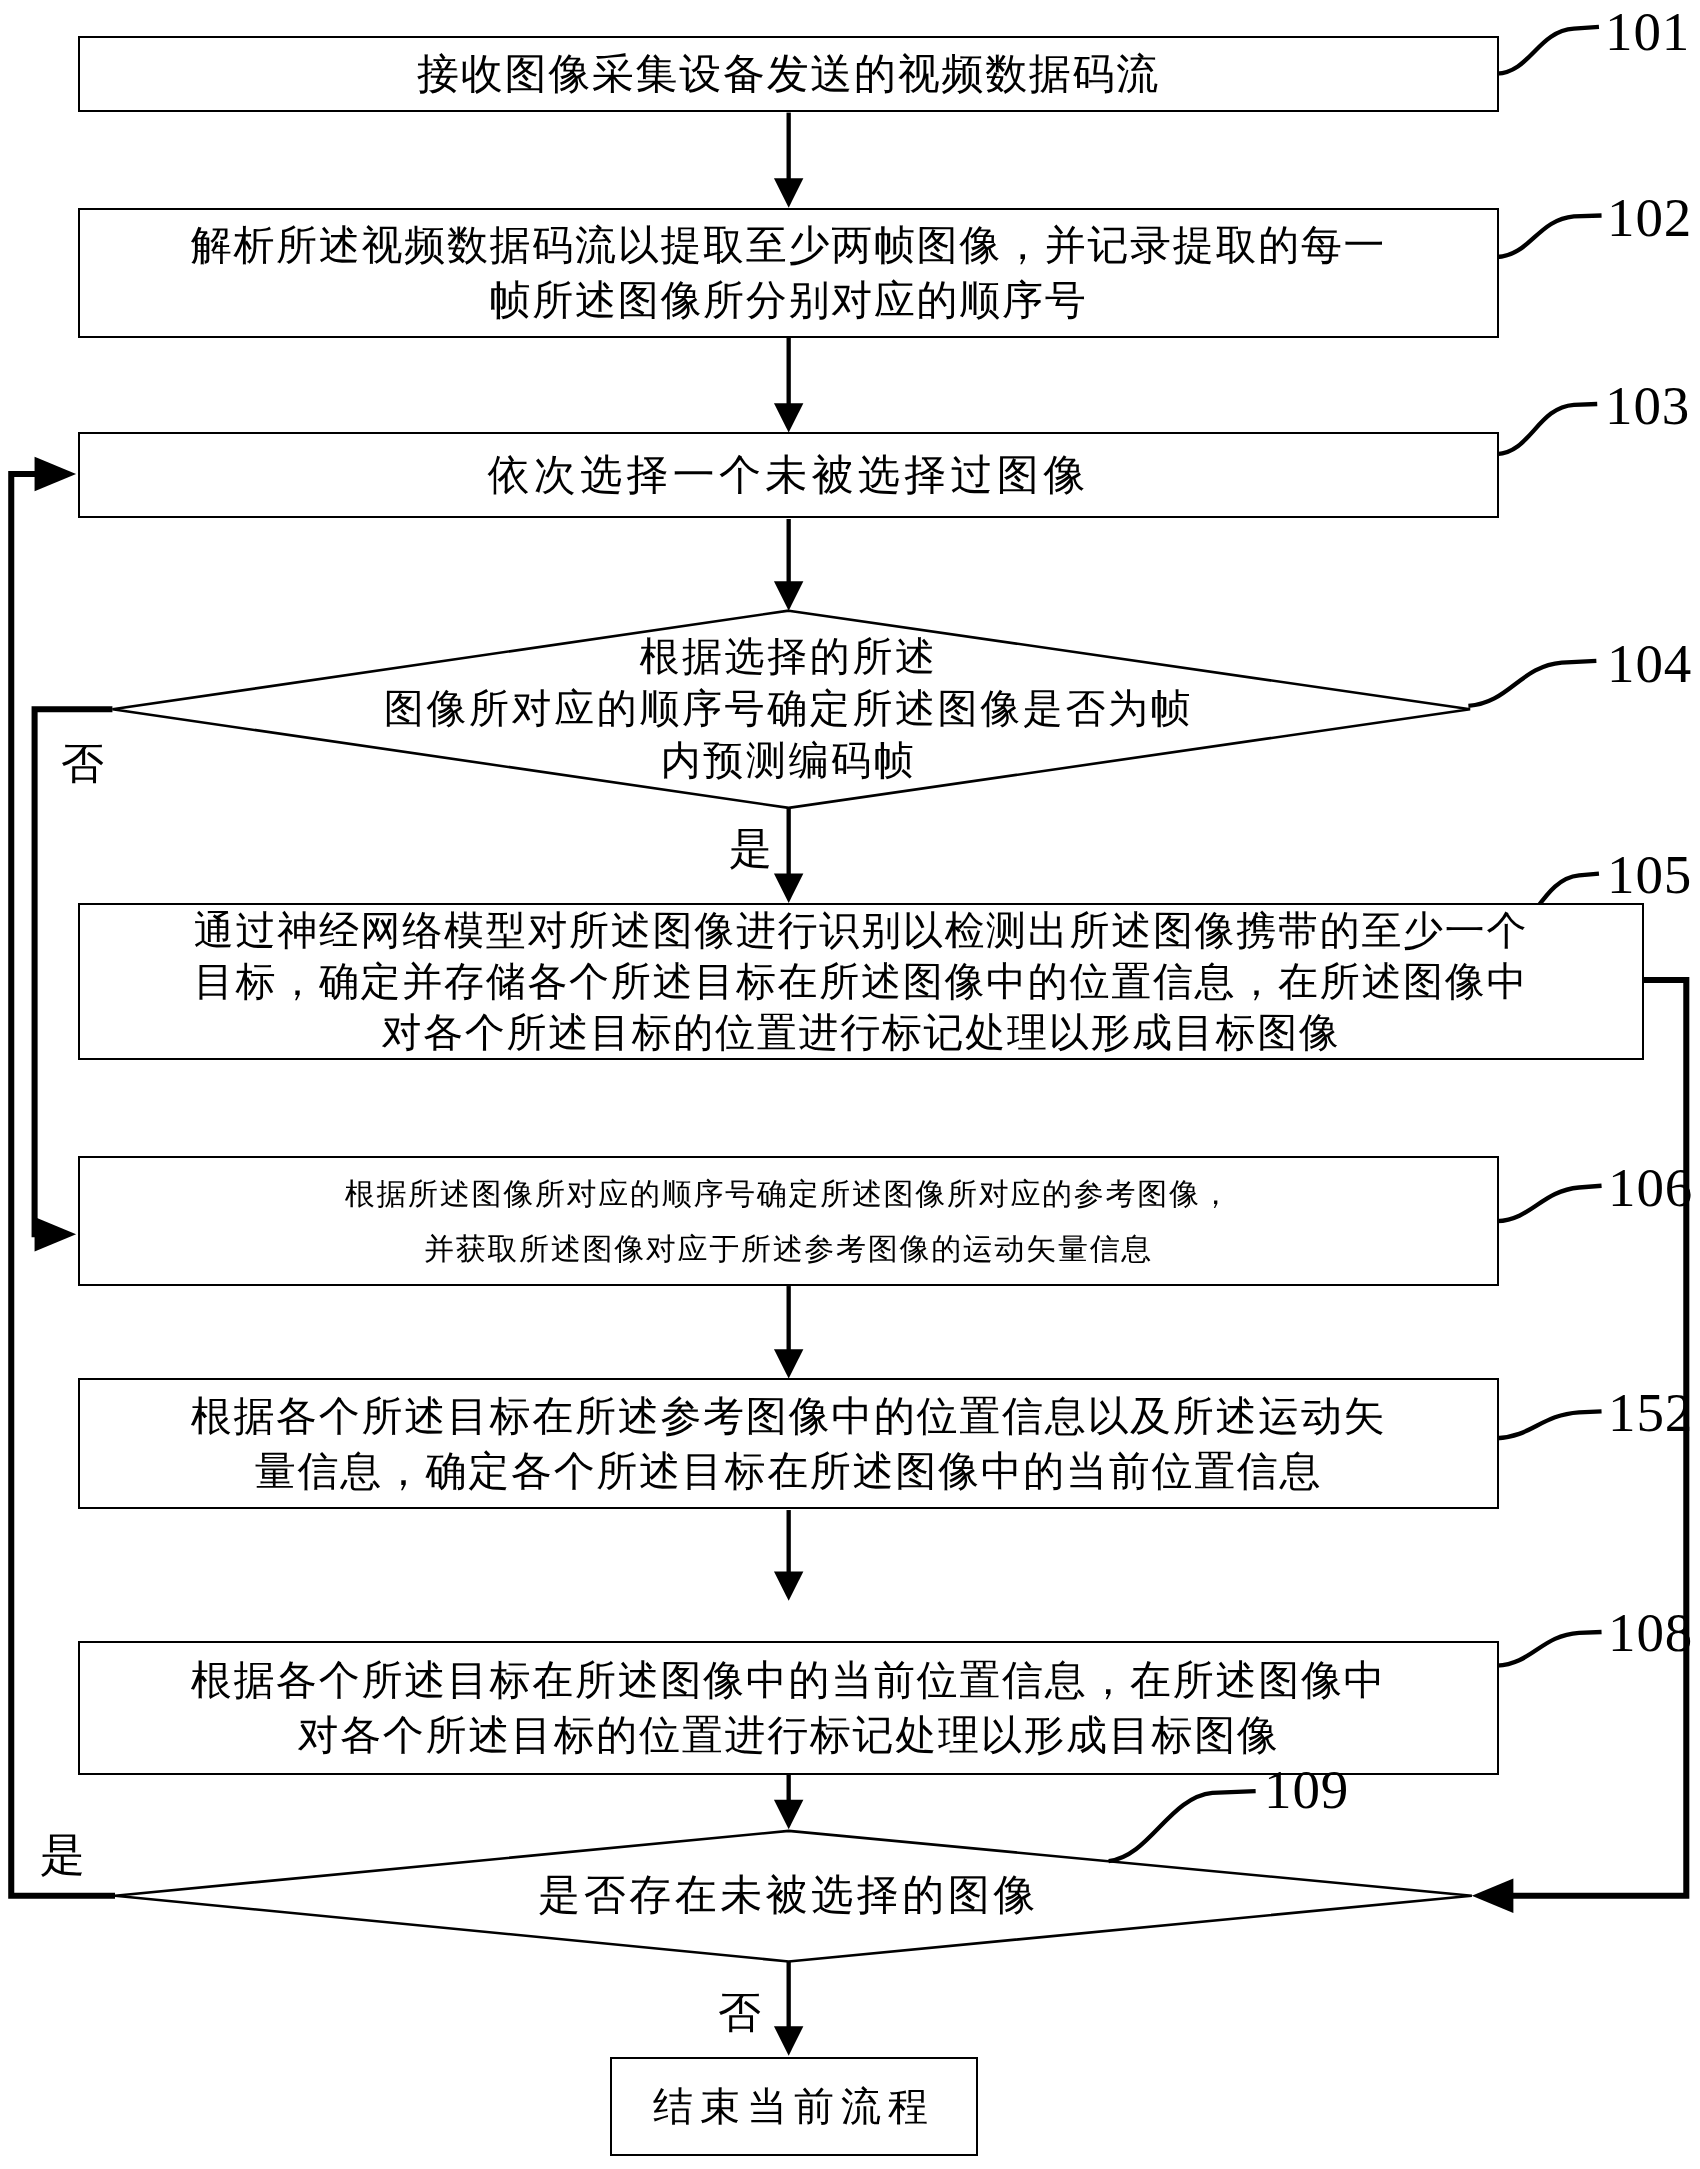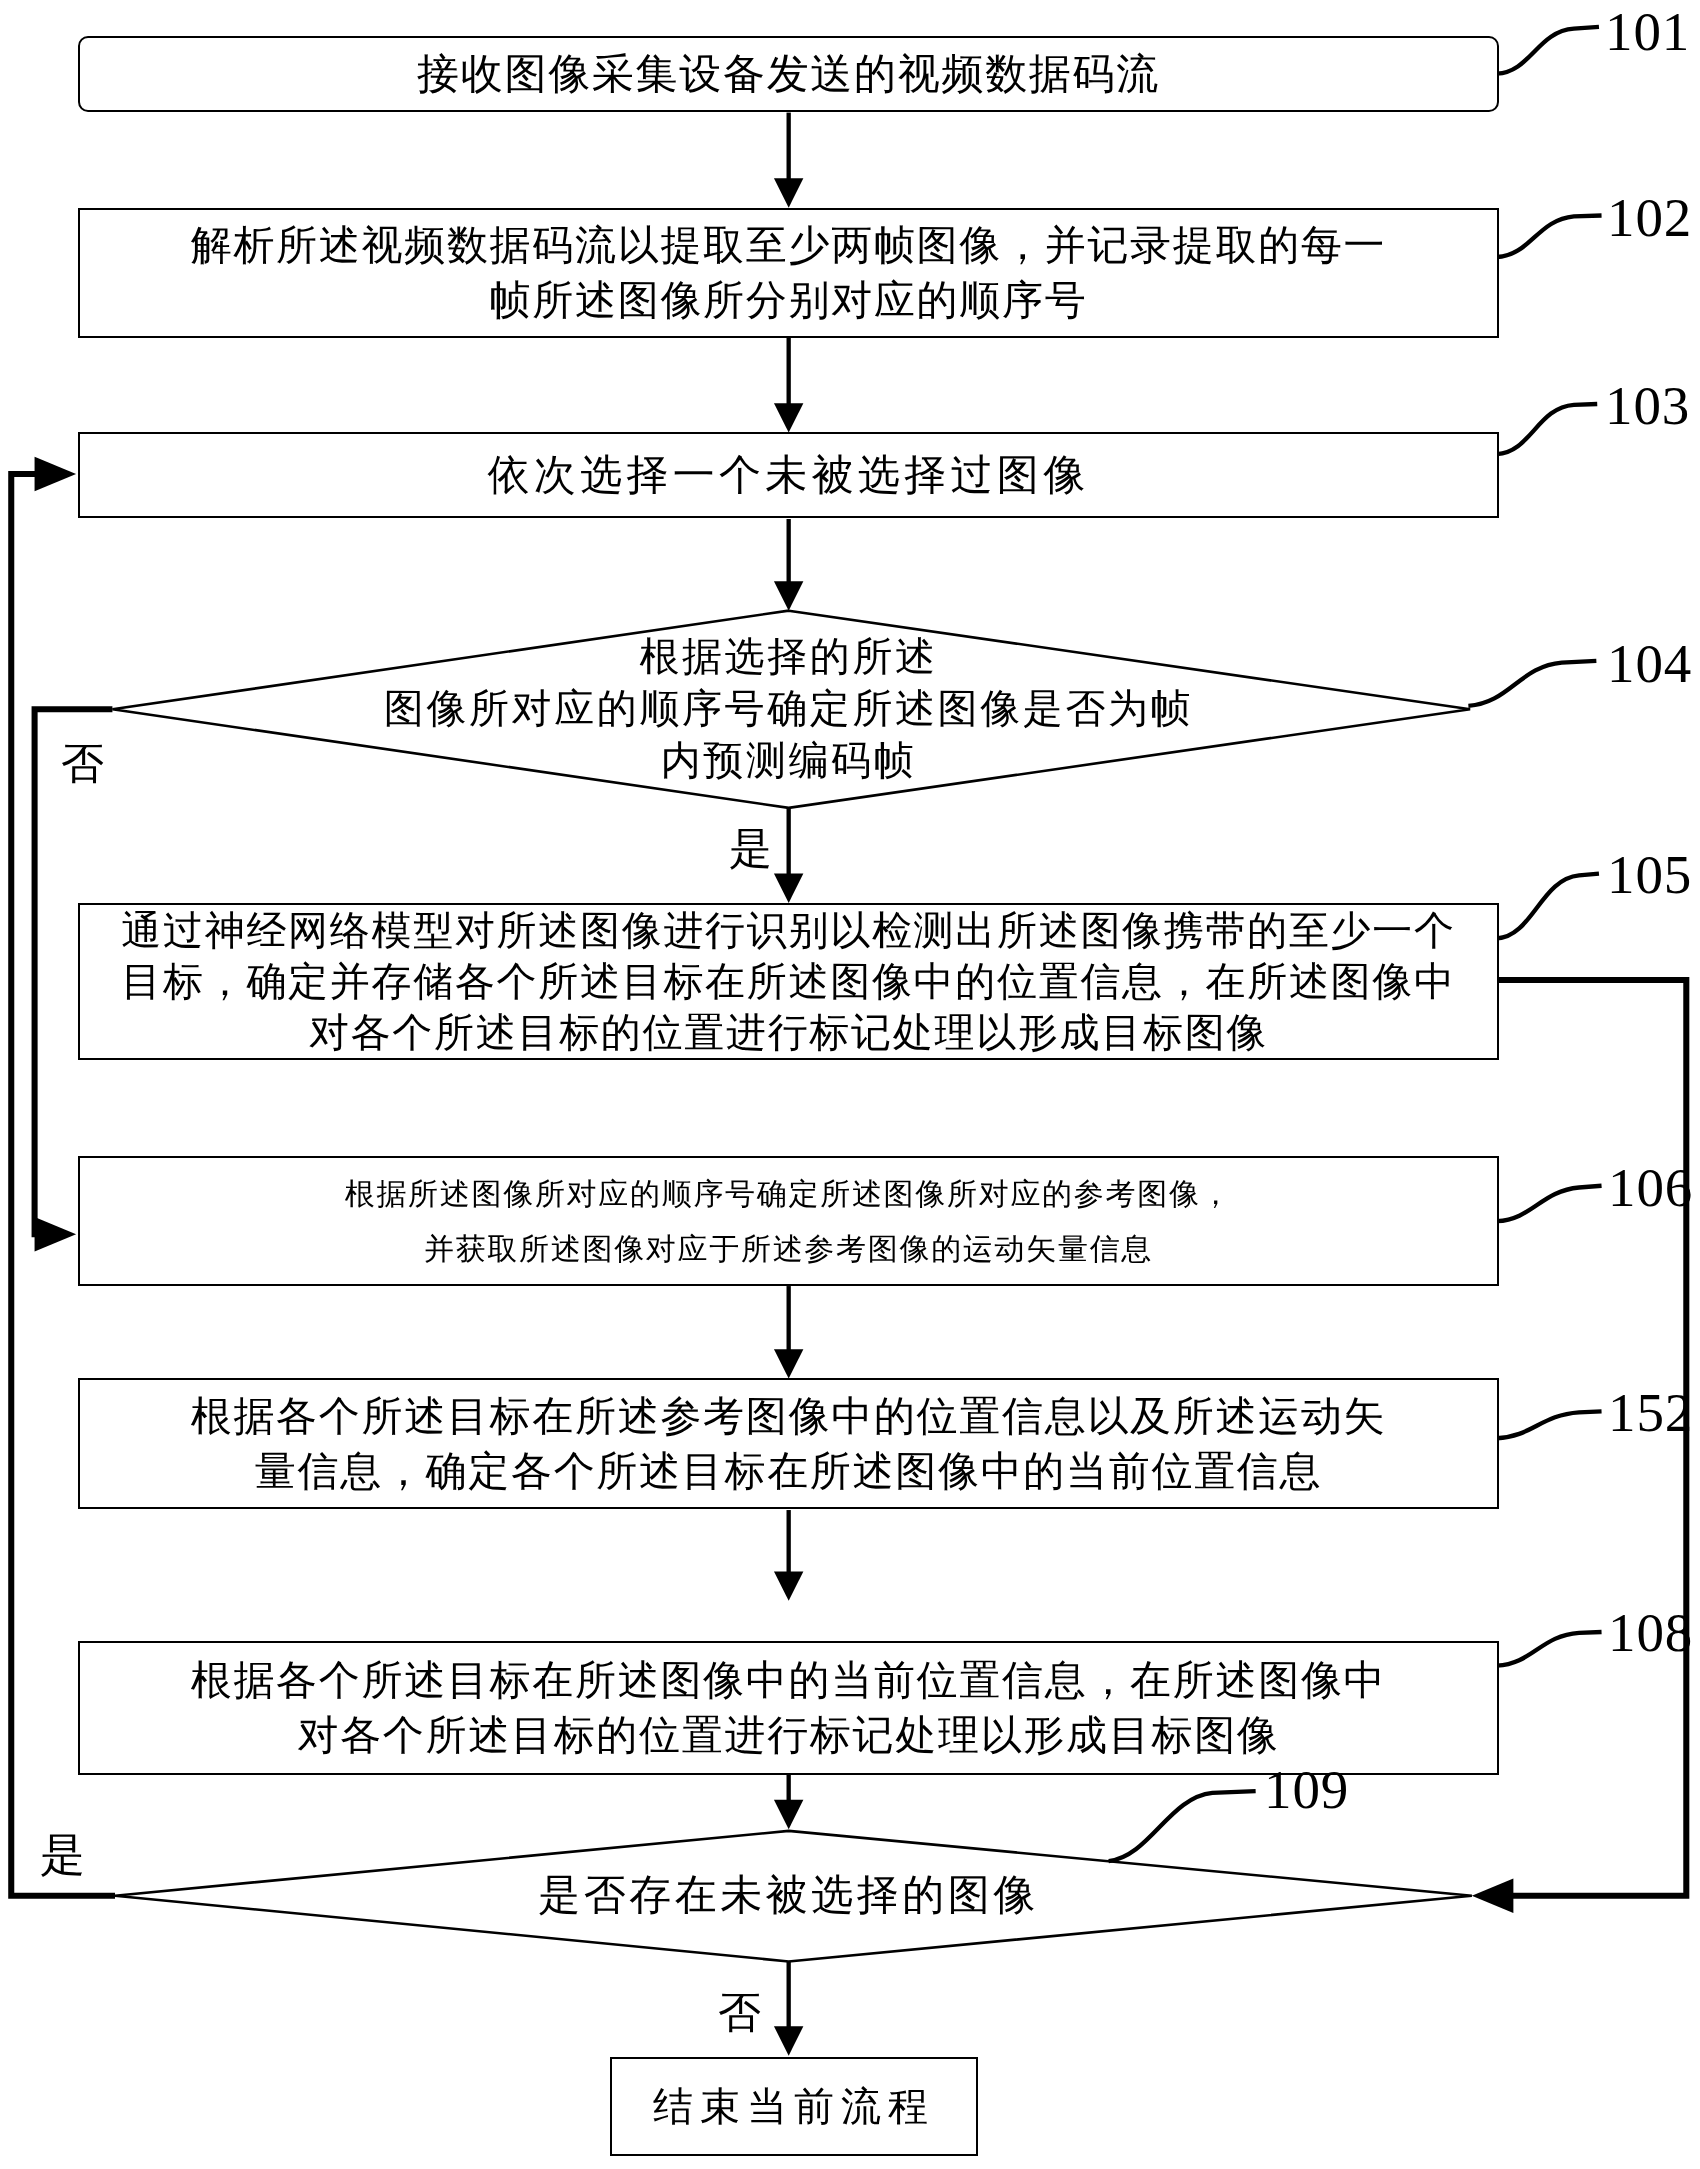--- a/index.html
+++ b/index.html
@@ -106,40 +106,40 @@
       <path d="M1731,525 C1770,523 1778,471 1820,468 L1847,467"></path>
       <path d="M1698,816 C1745,813 1758,770 1806,766 L1846,764"></path>
       <path d="M1731,1085 C1772,1083 1782,1016 1826,1012 L1849,1010"></path>
       <path d="M1731,1412 C1772,1410 1782,1377 1826,1373 L1852,1371"></path>
       <path d="M1731,1663 C1772,1661 1782,1636 1826,1633 L1852,1632"></path>
       <path d="M1731,1926 C1772,1924 1782,1891 1826,1888 L1852,1887"></path>
       <path d="M1282,2152 C1330,2146 1352,2078 1402,2073 L1452,2071"></path>
     </g>
   </svg>
 
-  <div class="node" style="left:78px;top:36px;width:1421px;height:76px;border-radius:10px;">
+  <div class="node" style="left:78px;top:36px;width:1421px;height:76px;">
     <span>接收图像采集设备发送的视频数据码流</span>
   </div>
 
   <div class="node" style="left:78px;top:208px;width:1421px;height:130px;font-size:41px;line-height:55px;">
     <span>解析所述视频数据码流以提取至少两帧图像，并记录提取的每一</span>
     <span>帧所述图像所分别对应的顺序号</span>
   </div>
 
   <div class="node" style="left:78px;top:432px;width:1421px;height:86px;letter-spacing:4.3px;">
     <span>依次选择一个未被选择过图像</span>
   </div>
 
   <div class="dtext" style="left:356px;top:628px;width:865px;height:161px;font-size:40px;line-height:52px;letter-spacing:2.6px;">
     <span>根据选择的所述</span>
     <span>图像所对应的顺序号确定所述图像是否为帧</span>
     <span>内预测编码帧</span>
   </div>
 
-  <div class="node" style="left:78px;top:903px;width:1421px;height:157px;font-size:40px;line-height:51px;">
+  <div class="node" style="left:78px;top:903px;width:1566px;height:157px;font-size:40px;line-height:51px;">
     <span>通过神经网络模型对所述图像进行识别以检测出所述图像携带的至少一个</span>
     <span>目标，确定并存储各个所述目标在所述图像中的位置信息，在所述图像中</span>
     <span>对各个所述目标的位置进行标记处理以形成目标图像</span>
   </div>
 
   <div class="node" style="left:78px;top:1156px;width:1421px;height:130px;font-size:30px;line-height:55px;">
     <span>根据所述图像所对应的顺序号确定所述图像所对应的参考图像，</span>
     <span>并获取所述图像对应于所述参考图像的运动矢量信息</span>
   </div>
 

